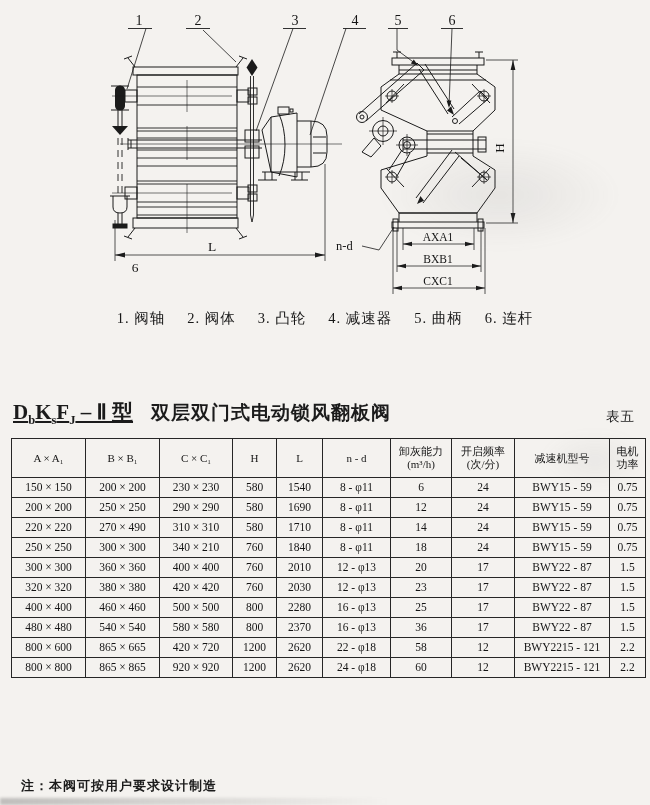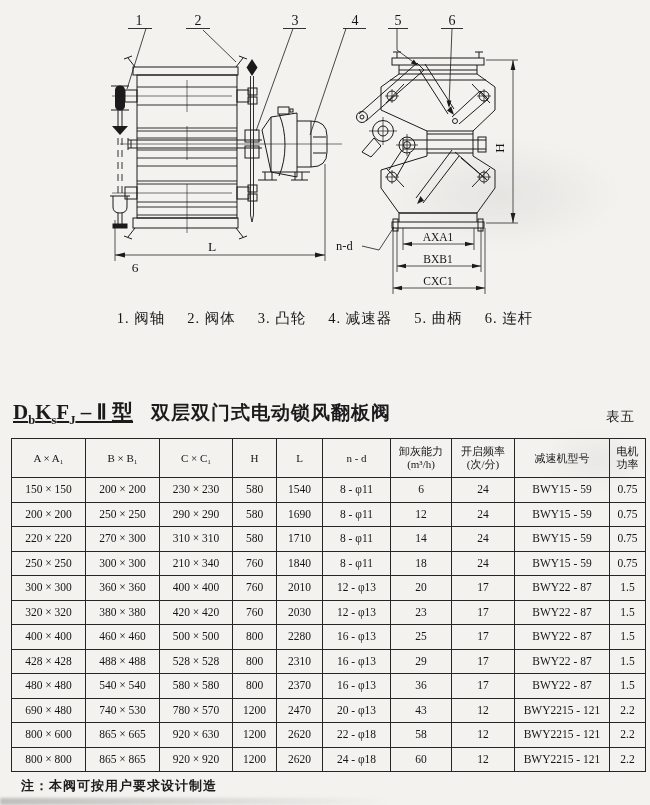--- a/index.html
+++ b/index.html
@@ -15,21 +15,21 @@
     position:absolute; top:309px; left:0; right:0;
     display:flex; justify-content:center; gap:22px;
     font-size:14.5px; letter-spacing:1px; color:#171717;
   }
   .title-row{ position:absolute; top:398px; left:13px; white-space:nowrap; }
   .model-code{ font-weight:bold; font-size:21px;text-decoration:underline; }
   .model-code sub{ font-size:12.5px; font-weight:bold; }
   .model-name{ font-weight:bold; font-size:19px; margin-left:14px; letter-spacing:1px; font-family:"Liberation Sans",sans-serif;margin-top:12px; }
   .table-tag{ position:absolute; top:408px; right:15px; font-size:13.5px; letter-spacing:1px; }
   table.spec{
-    position:absolute; top:438px; left:11px; width:634px; height:334px;
+    position:absolute; top:438px; left:11px; width:634px; height:240px;
     border-collapse:collapse; table-layout:fixed;
     font-size:11.5px; color:#151515;
   }
   table.spec th, table.spec td{
     border:1px solid #262626; text-align:center; vertical-align:middle;
     padding:0; line-height:1.15; overflow:hidden;
   }
   table.spec{ border:1.5px solid #1d1d1d; }
   table.spec thead th{ height:38px; font-weight:normal; white-space:pre-line; font-size:11px; }
   table.spec tbody td{ white-space:nowrap; }
@@ -225,34 +225,34 @@
       <td>580</td>
       <td>1690</td>
       <td>8 - φ11</td>
       <td>12</td>
       <td>24</td>
       <td>BWY15 - 59</td>
       <td>0.75</td>
     </tr>
         <tr>
       <td>220 × 220</td>
-      <td>270 × 300</td>
+      <td>270 × 490</td>
       <td>310 × 310</td>
       <td>580</td>
       <td>1710</td>
       <td>8 - φ11</td>
       <td>14</td>
       <td>24</td>
       <td>BWY15 - 59</td>
       <td>0.75</td>
     </tr>
         <tr>
       <td>250 × 250</td>
       <td>300 × 300</td>
-      <td>210 × 340</td>
+      <td>340 × 210</td>
       <td>760</td>
       <td>1840</td>
       <td>8 - φ11</td>
       <td>18</td>
       <td>24</td>
       <td>BWY15 - 59</td>
       <td>0.75</td>
     </tr>
         <tr>
       <td>300 × 300</td>
@@ -284,59 +284,35 @@
       <td>500 × 500</td>
       <td>800</td>
       <td>2280</td>
       <td>16 - φ13</td>
       <td>25</td>
       <td>17</td>
       <td>BWY22 - 87</td>
       <td>1.5</td>
     </tr>
         <tr>
-      <td>428 × 428</td>
-      <td>488 × 488</td>
-      <td>528 × 528</td>
-      <td>800</td>
-      <td>2310</td>
-      <td>16 - φ13</td>
-      <td>29</td>
-      <td>17</td>
-      <td>BWY22 - 87</td>
-      <td>1.5</td>
-    </tr>
-        <tr>
       <td>480 × 480</td>
       <td>540 × 540</td>
       <td>580 × 580</td>
       <td>800</td>
       <td>2370</td>
       <td>16 - φ13</td>
       <td>36</td>
       <td>17</td>
       <td>BWY22 - 87</td>
       <td>1.5</td>
     </tr>
         <tr>
-      <td>690 × 480</td>
-      <td>740 × 530</td>
-      <td>780 × 570</td>
-      <td>1200</td>
-      <td>2470</td>
-      <td>20 - φ13</td>
-      <td>43</td>
-      <td>12</td>
-      <td>BWY2215 - 121</td>
-      <td>2.2</td>
-    </tr>
-        <tr>
       <td>800 × 600</td>
       <td>865 × 665</td>
-      <td>920 × 630</td>
+      <td>420 × 720</td>
       <td>1200</td>
       <td>2620</td>
       <td>22 - φ18</td>
       <td>58</td>
       <td>12</td>
       <td>BWY2215 - 121</td>
       <td>2.2</td>
     </tr>
         <tr>
       <td>800 × 800</td>

